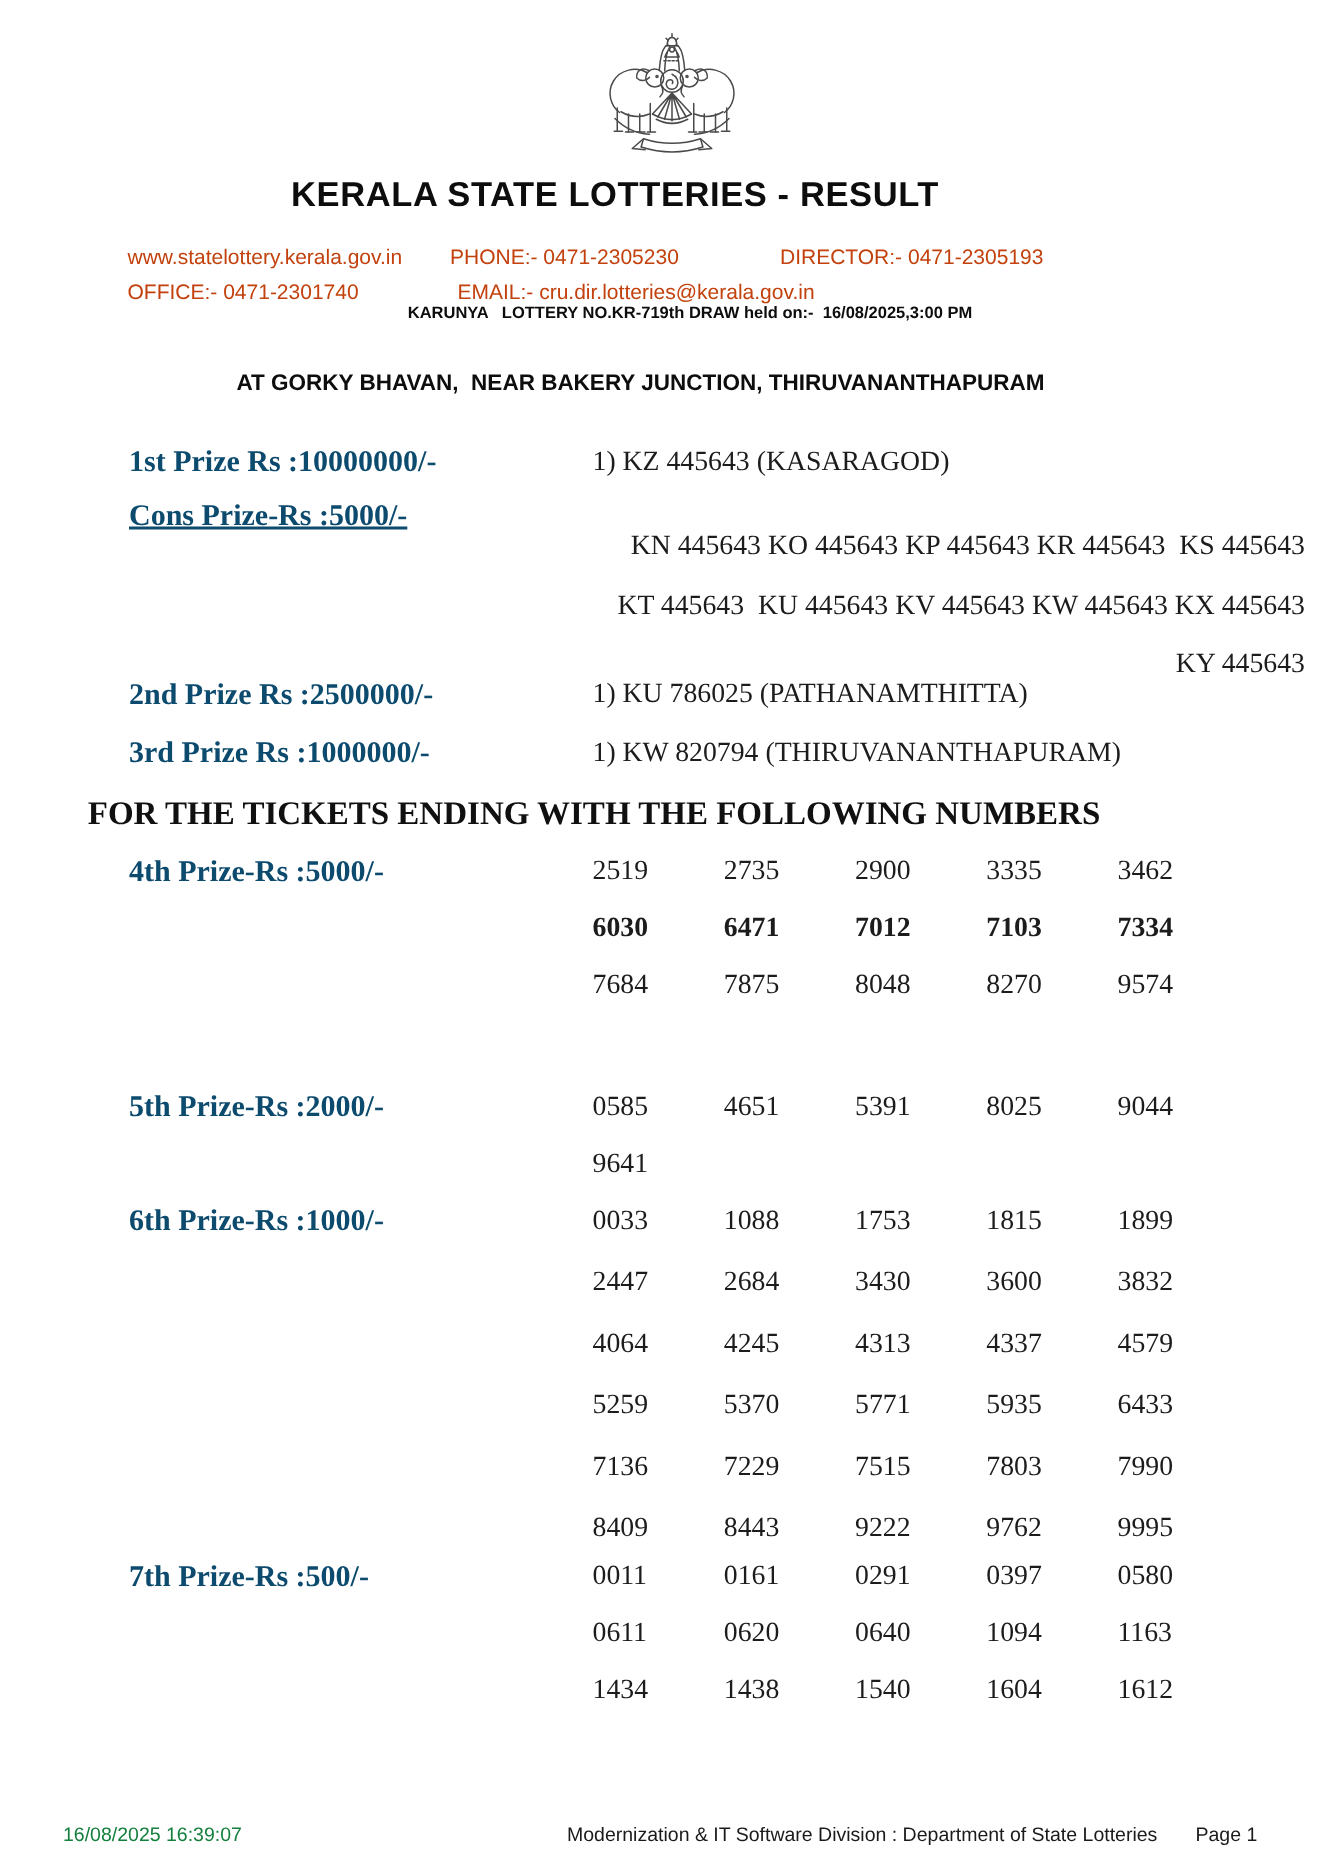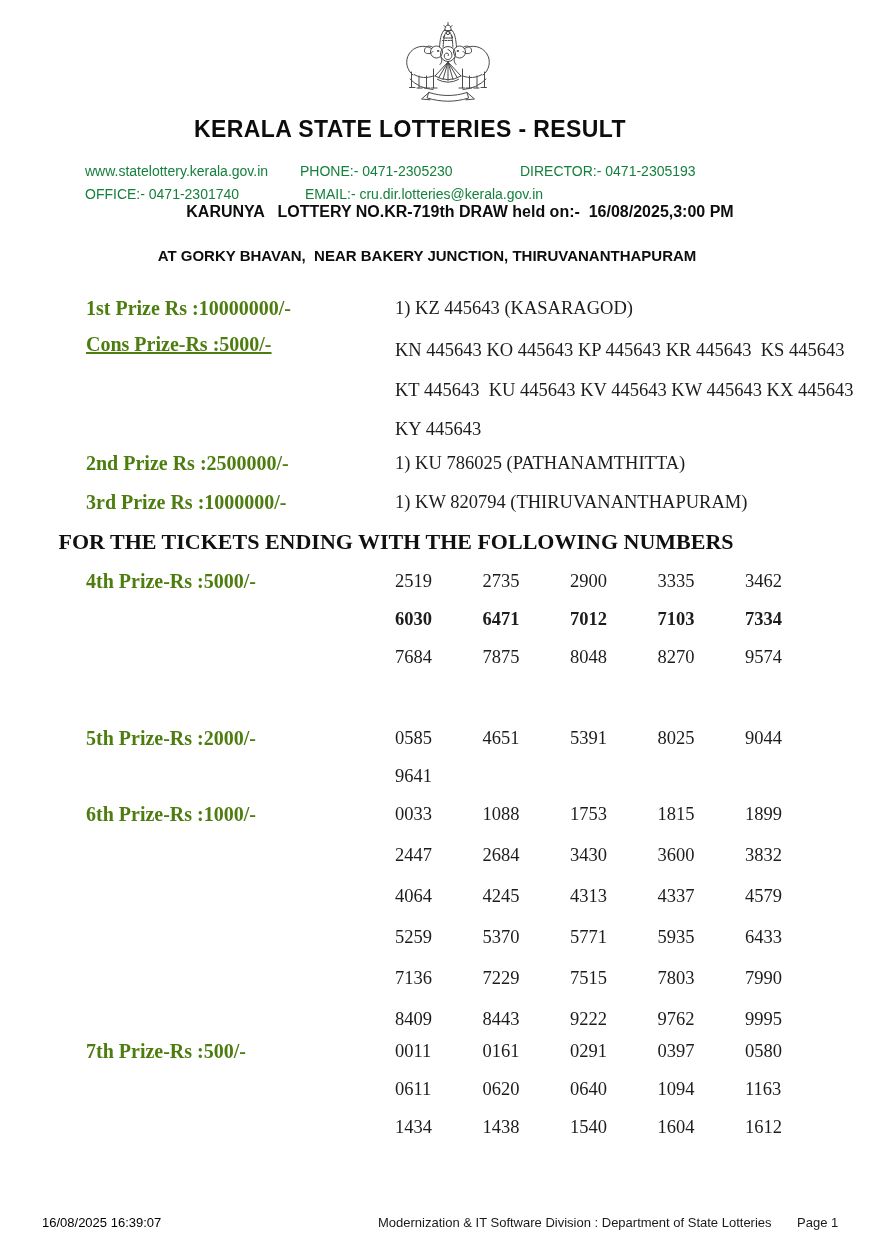--- a/index.html
+++ b/index.html
@@ -6,43 +6,43 @@
   .page{
     position:relative;width:880px;height:1244px;background:#ffffff;
     font-family:"Liberation Sans",sans-serif;color:#111;overflow:hidden;
   }
   .abs{position:absolute;}
   
   .emblem{left:398px;top:10px;width:100px;height:94px;}
   .title{left:0;top:116px;width:820px;text-align:center;
     font-family:"Liberation Sans",sans-serif;font-weight:bold;font-size:23px;
     letter-spacing:.4px;color:#0d0d0d;white-space:pre;}
-  .contact{left:85px;top:160px;width:720px;font-size:14px;color:#15803d;line-height:23px;}
+  .contact{left:85px;top:160px;width:720px;font-size:14px;color:#c2410c;line-height:23px;}
   .contact-row{display:flex;}
   .c1{width:215px;}
   .c2{width:220px;}
   .c3{flex:1;}
   .drawline{left:40px;top:203px;width:840px;text-align:center;
-    font-weight:bold;font-size:16px;color:#0d0d0d;white-space:pre;}
+    font-weight:bold;font-size:11px;color:#0d0d0d;white-space:pre;}
   .venue{left:0;top:247px;width:854px;text-align:center;
     font-weight:bold;font-size:15px;color:#0d0d0d;white-space:pre;}
   
   .prize-label{position:absolute;left:86px;
     font-family:"Liberation Serif",serif;font-weight:bold;font-size:20px;
-    color:#4d7c0f;white-space:pre;line-height:22px;}
+    color:#0c4a6e;white-space:pre;line-height:22px;}
   .prize-lines{position:absolute;left:395px;right:10px;}
   .vline{font-family:"Liberation Serif",serif;font-size:18.5px;line-height:20px;
     height:39.5px;color:#1c1c1c;white-space:pre;}
   .section-heading{left:0;top:529px;width:792px;text-align:center;
     font-family:"Liberation Serif",serif;font-weight:bold;font-size:22px;
     color:#101010;white-space:pre;}
   .numrow{display:grid;grid-template-columns:repeat(5,87.5px);}
   .num{font-family:"Liberation Serif",serif;font-size:18.5px;line-height:20px;color:#1c1c1c;}
   
-  .footer-left{left:42px;top:1215px;font-size:13px;color:#000000;white-space:pre;}
+  .footer-left{left:42px;top:1215px;font-size:13px;color:#15803d;white-space:pre;}
   .footer-center{left:378px;top:1215px;font-size:13px;color:#1a1a1a;white-space:pre;}
   .footer-right{left:797px;top:1215px;font-size:13px;color:#1a1a1a;white-space:pre;}
   svg .ln{stroke:#4a4a4a;stroke-width:1;fill:none;stroke-linecap:round;stroke-linejoin:round;}
 </style>
 </head>
 <body>
 
 <div class="page">
 
   <svg class="abs emblem" viewBox="0 0 100 92" aria-hidden="true">
@@ -108,21 +108,21 @@
 
   <div class="abs drawline">KARUNYA   LOTTERY NO.KR-719th DRAW held on:-  16/08/2025,3:00 PM</div>
   <div class="abs venue">AT GORKY BHAVAN,  NEAR BAKERY JUNCTION, THIRUVANANTHAPURAM</div>
 
   <div id="top-prizes">
       <div class="prize-label" style="top: 297px;">1st Prize Rs :10000000/-</div>
       <div class="prize-lines" style="top: 298px;">
         <div class="vline">1) KZ 445643 (KASARAGOD)</div>
       </div>
       <div class="prize-label" style="top: 333px; text-decoration: underline;">Cons Prize-Rs :5000/-</div>
-      <div class="prize-lines" style="top: 340px;">
+      <div class="prize-lines" style="top: 354px; text-align: right;">
         <div class="vline">KN 445643 KO 445643 KP 445643 KR 445643  KS 445643</div>
         <div class="vline">KT 445643  KU 445643 KV 445643 KW 445643 KX 445643</div>
         <div class="vline">KY 445643</div>
       </div>
       <div class="prize-label" style="top: 452px;">2nd Prize Rs :2500000/-</div>
       <div class="prize-lines" style="top: 453px;">
         <div class="vline">1) KU 786025 (PATHANAMTHITTA)</div>
       </div>
       <div class="prize-label" style="top: 491px;">3rd Prize Rs :1000000/-</div>
       <div class="prize-lines" style="top: 492px;">

